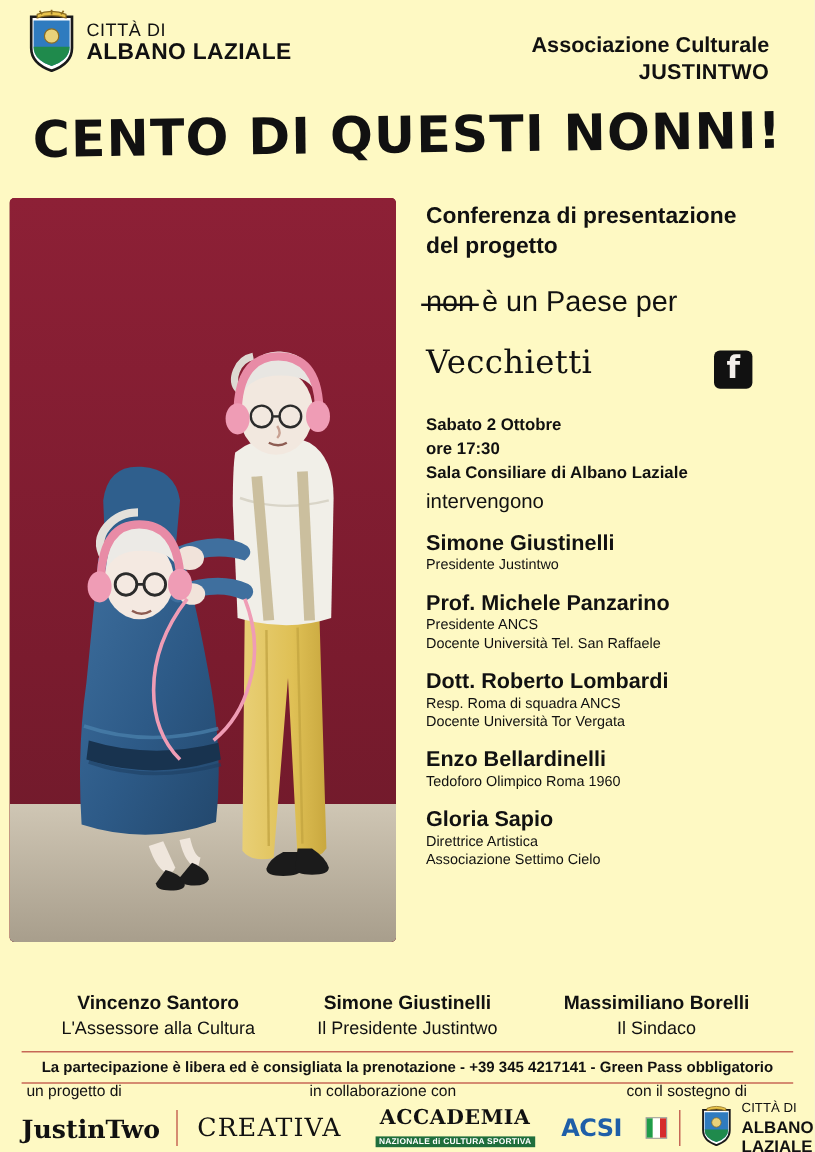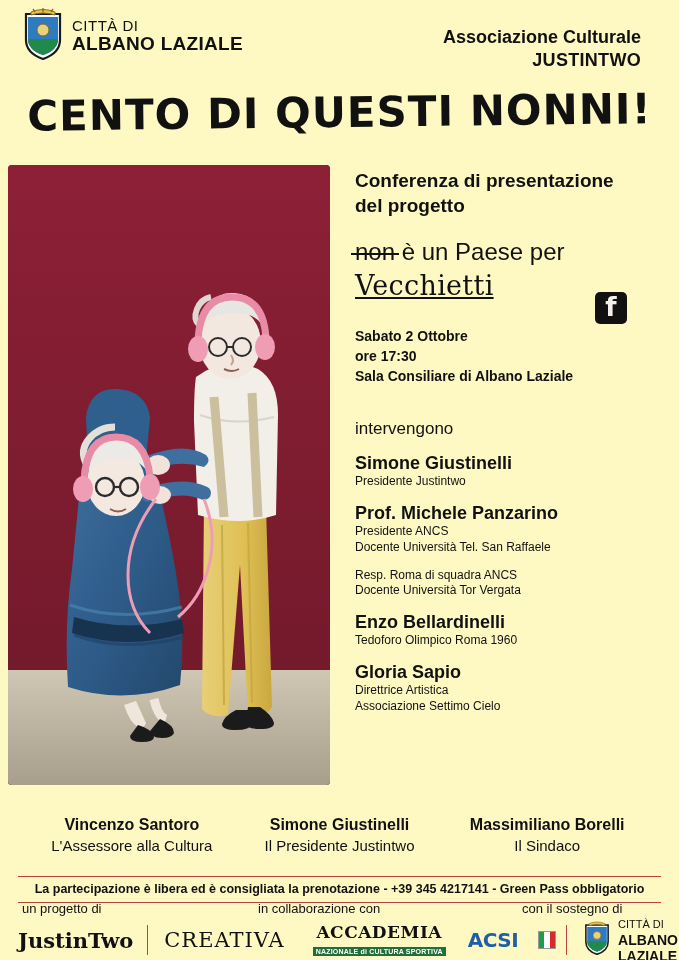--- a/index.html
+++ b/index.html
@@ -131,24 +131,23 @@
     content: "";
     position: absolute;
     left: -4px; right: -4px;
     top: 52%;
     height: 2px;
     background: #111;
   }
   .slogan .line2 {
     font-family: "DejaVu Serif", serif;
     font-size: 27px;
-    margin-top: 4px;
+    margin-top: 21px;
     color: #111;
     letter-spacing: 0.3px;
-    text-decoration: underline;
   }
   .fb {
     position: absolute;
     left: 595px; top: 292px;
     width: 32px; height: 32px;
     border-radius: 5px;
     background: #111;
     color: #f3efeb;
     font-family: "DejaVu Sans", sans-serif;
     font-size: 26px;
@@ -157,21 +156,21 @@
     text-align: center;
   }
   .when {
     margin-top: 26px;
     font-size: 14px;
     font-weight: bold;
     line-height: 1.42;
     color: #111;
   }
   .interv {
-    margin-top: 32px;
+    margin-top: 4px;
     font-size: 17px;
     color: #111;
   }
   .speakers {
     margin-top: 14px;
   }
   .spk { margin-bottom: 13px; }
   .spk .nm {
     font-size: 18px;
     font-weight: bold;
@@ -193,20 +192,21 @@
     justify-content: space-between;
     padding: 0 28px;
     box-sizing: border-box;
   }
   .sig { text-align: center; flex: 1; }
   .sig .sn {
     font-size: 16px;
     font-weight: bold;
     line-height: 1.3;
     color: #111;
+    margin-top: 12px;
   }
   .sig .sr {
     font-size: 15px;
     line-height: 1.3;
     color: #111;
   }
 
   
   .notice {
     position: absolute;
@@ -472,20 +472,21 @@
       <div class="spk">
         <div class="nm">Simone Giustinelli</div>
         <div class="rl">Presidente Justintwo</div>
       </div>
       <div class="spk">
         <div class="nm">Prof. Michele Panzarino</div>
         <div class="rl">Presidente ANCS</div>
         <div class="rl">Docente Università Tel. San Raffaele</div>
       </div>
       <div class="spk">
+        <div class="nm">Dott. Roberto Lombardi</div>
         <div class="rl">Resp. Roma di squadra ANCS</div>
         <div class="rl">Docente Università Tor Vergata</div>
       </div>
       <div class="spk">
         <div class="nm">Enzo Bellardinelli</div>
         <div class="rl">Tedoforo Olimpico Roma 1960</div>
       </div>
       <div class="spk">
         <div class="nm">Gloria Sapio</div>
         <div class="rl">Direttrice Artistica</div>

